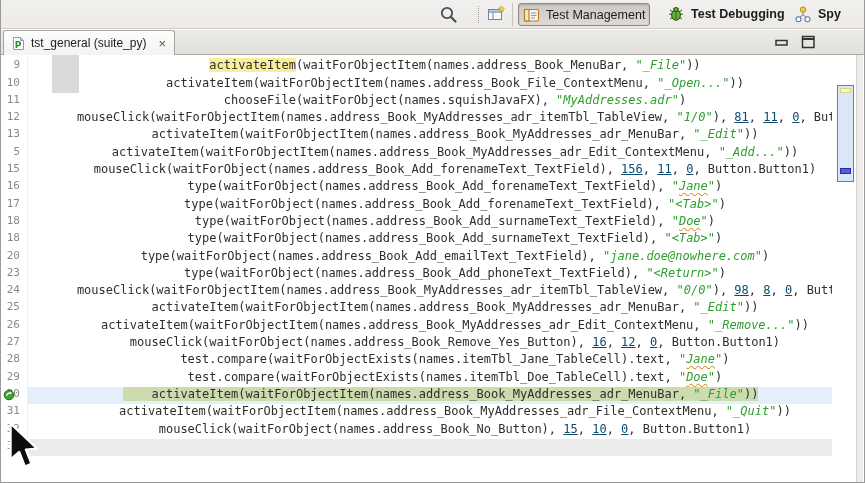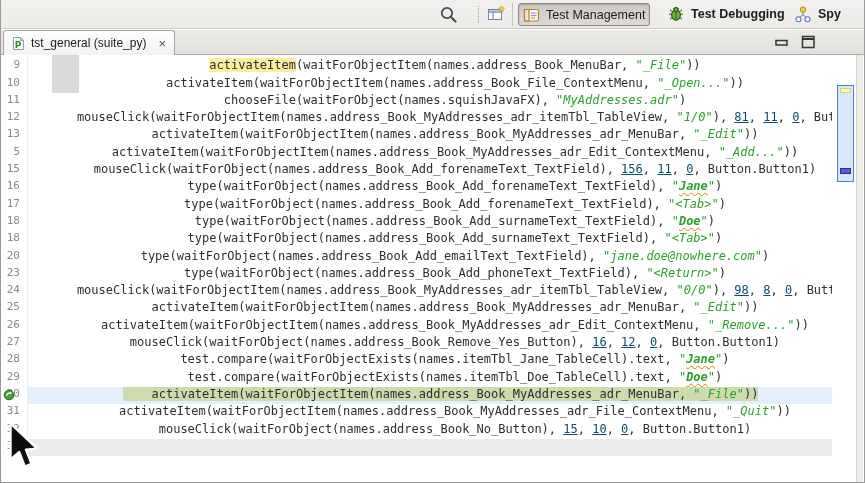--- a/index.html
+++ b/index.html
@@ -43,21 +43,21 @@
   .row { position:relative; display:flex; height:17.3px; line-height:17.3px; }
   .row.partial { margin-top:-14px; }
   .ln { flex:0 0 26px; text-align:right; padding-right:7px;
         font:11px "DejaVu Sans Mono", monospace; color:#8a8a8a; background:#fff;
         border-right:1px solid #efefef; }
   .code { flex:1; white-space:pre; overflow:hidden;
           font:12px "DejaVu Sans Mono", monospace; color:#2e2e2e; padding-left:20px;text-align:center; }
   .s { color:#2e9e2e; font-style:italic; }
   .n { color:#0c4a6e;text-decoration:underline; }
   .occ { background:#f8ee9c; }
-  .sq { text-decoration:underline wavy #e07c00; text-decoration-thickness:1px; text-underline-offset:2px;font-weight:bold; }
+  .sq { text-decoration:underline wavy #e07c00; text-decoration-thickness:1px; text-underline-offset:2px; }
   .row.current .code { background:#e4effb; }
   .exec { background:#ccdcae; }
   .row.eof .code { background:#ececec; }
   .marker { position:absolute; left:1px; top:2px; width:12px; height:12px; }
 
   
   .scrollzone { position:absolute; top:55px; right:1px; bottom:0; width:31px; background:#fff; }
   .sz-gray { position:absolute; right:0; top:0; bottom:0; width:7px; background:#efedea; border-left:1px solid #d4d2ce; }
   .thumb { position:absolute; left:5px; width:17px; top:30px; height:97px;
            background:#d9e7f8; border:1px solid #4a86c8; }

